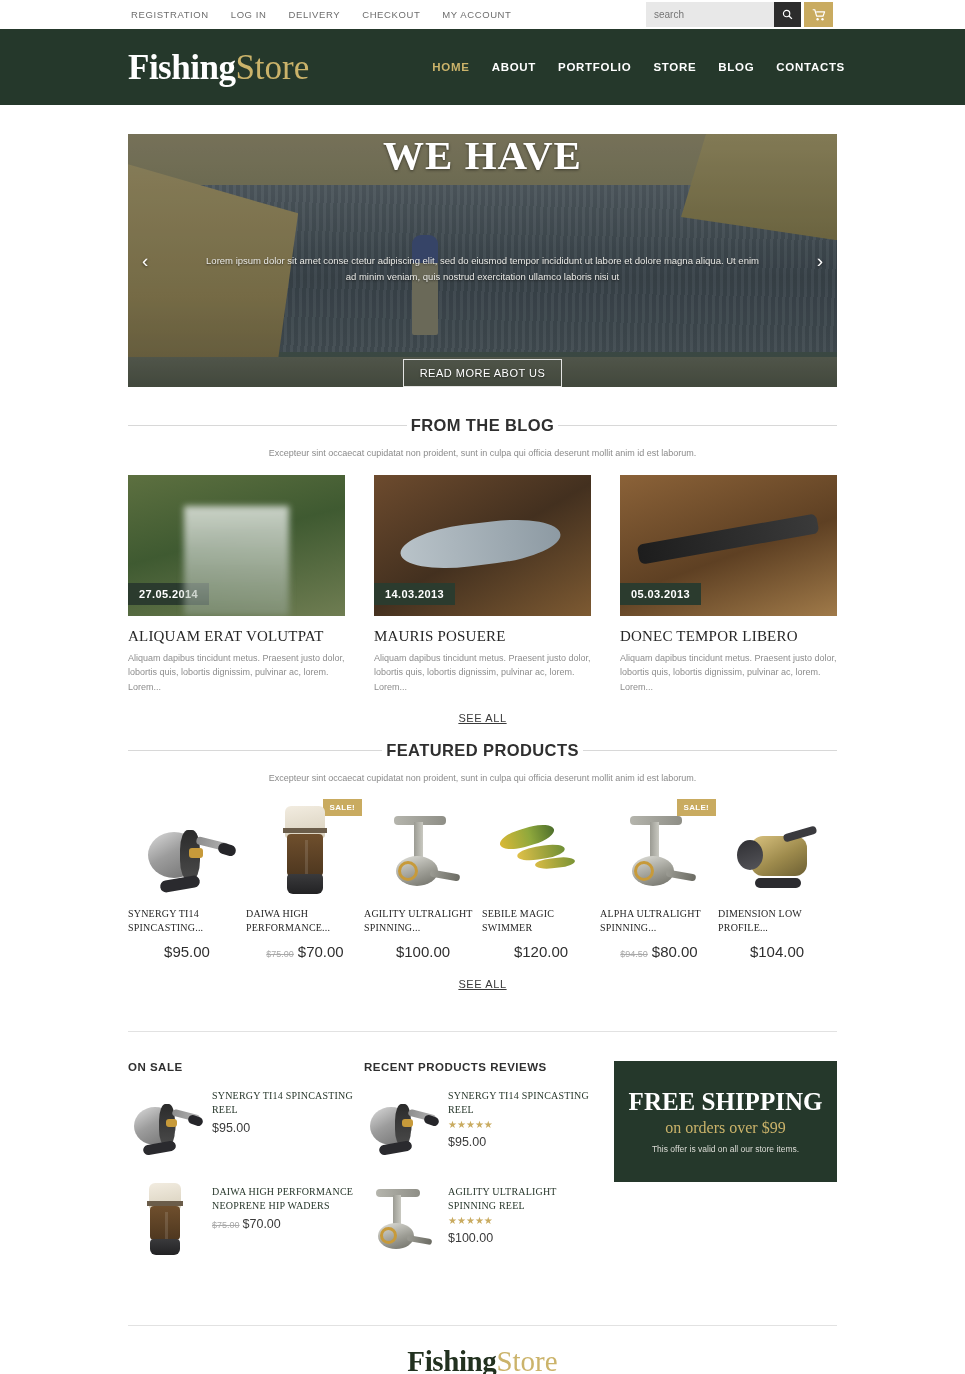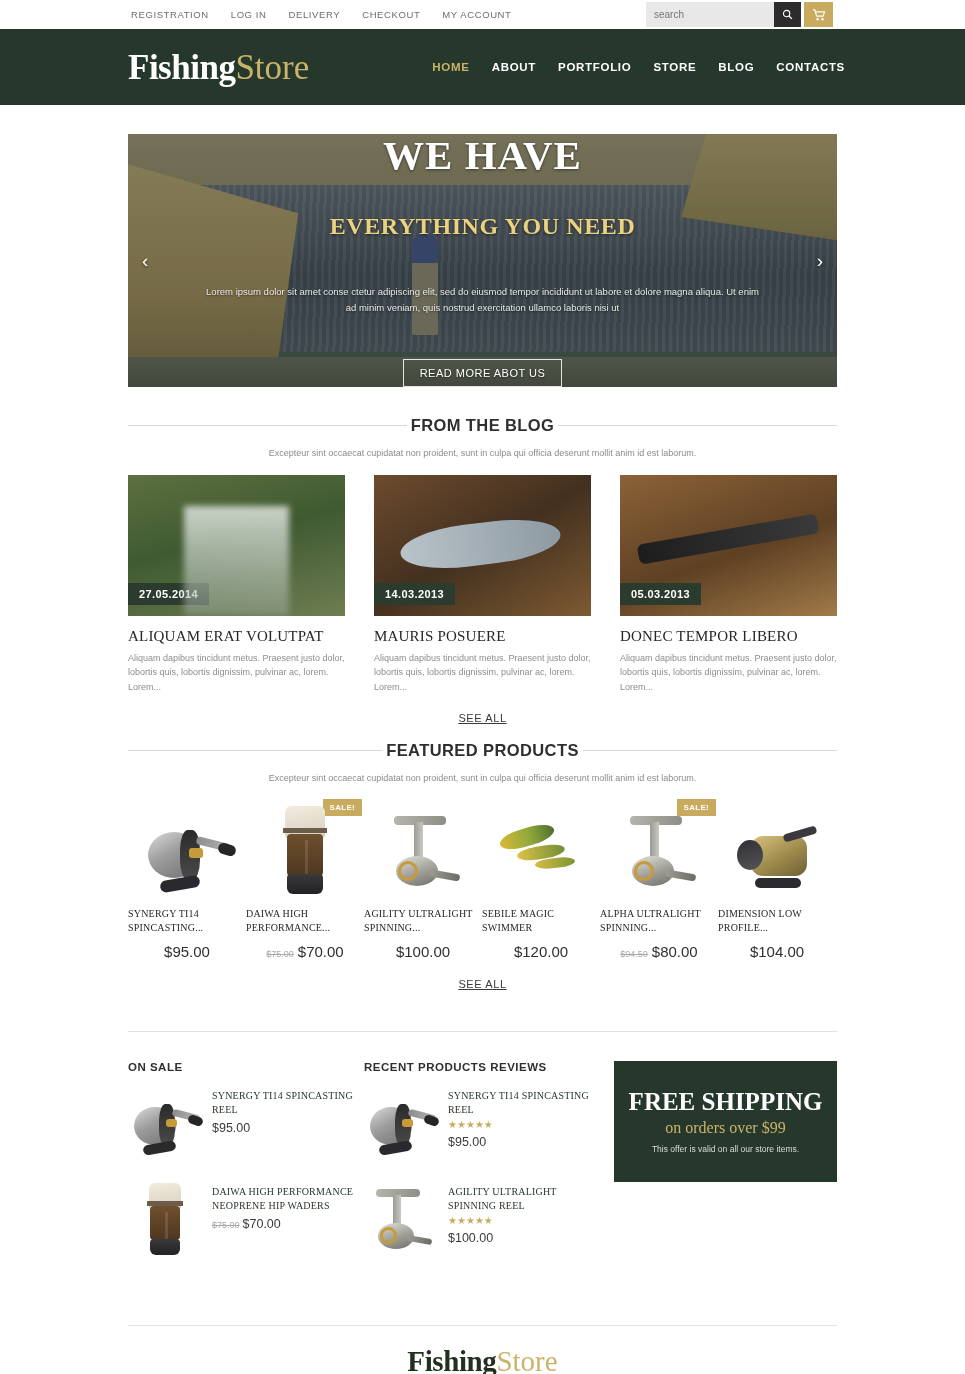--- a/index.html
+++ b/index.html
@@ -528,21 +528,20 @@
       <div class="sky"></div>
       <div class="water"></div>
       <div class="grass-l"></div>
       <div class="grass-r"></div>
       <div class="bank"></div>
       <div class="angler"></div>
     </div>
     <div class="hero-shade"></div>
     <div class="hero-inner">
       <h1>WE HAVE</h1>
-      <h2>EVERYTHING YOU NEED</h2>
       <p>Lorem ipsum dolor sit amet conse ctetur adipiscing elit, sed do eiusmod tempor incididunt ut labore et dolore magna aliqua. Ut enim ad minim veniam, quis nostrud exercitation ullamco laboris nisi ut</p>
       <button class="hero-btn">READ MORE ABOT US</button>
     </div>
     <div class="hero-arrow left">‹</div>
     <div class="hero-arrow right">›</div>
   </div>
 
   <div style="margin-top:29px">
     <div class="section-head">
       <div class="rule"></div>

